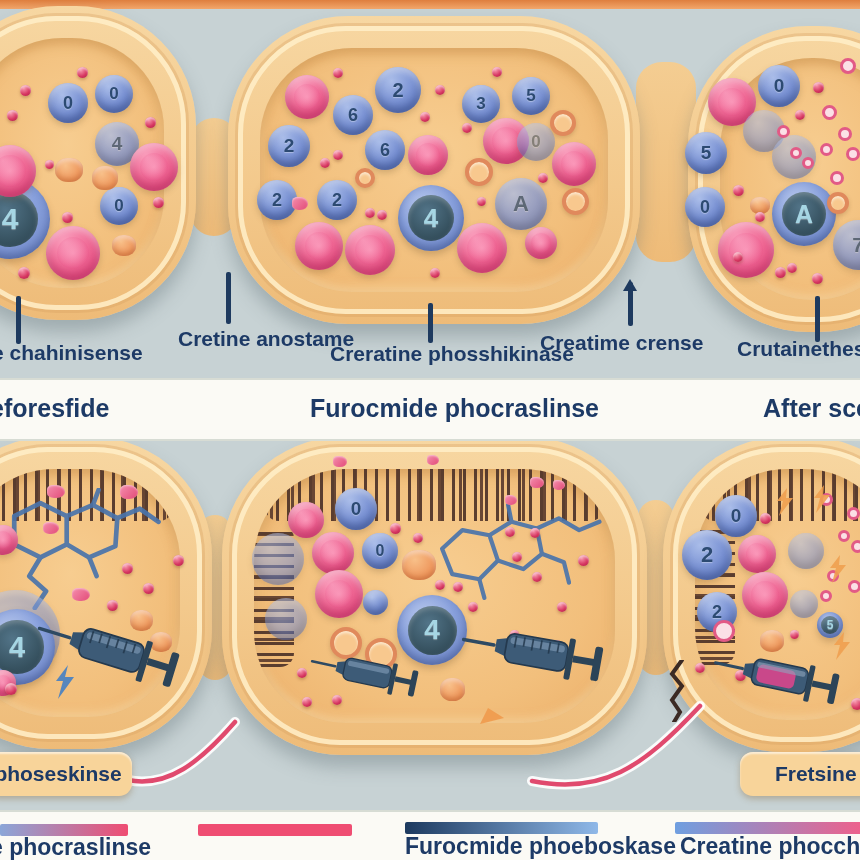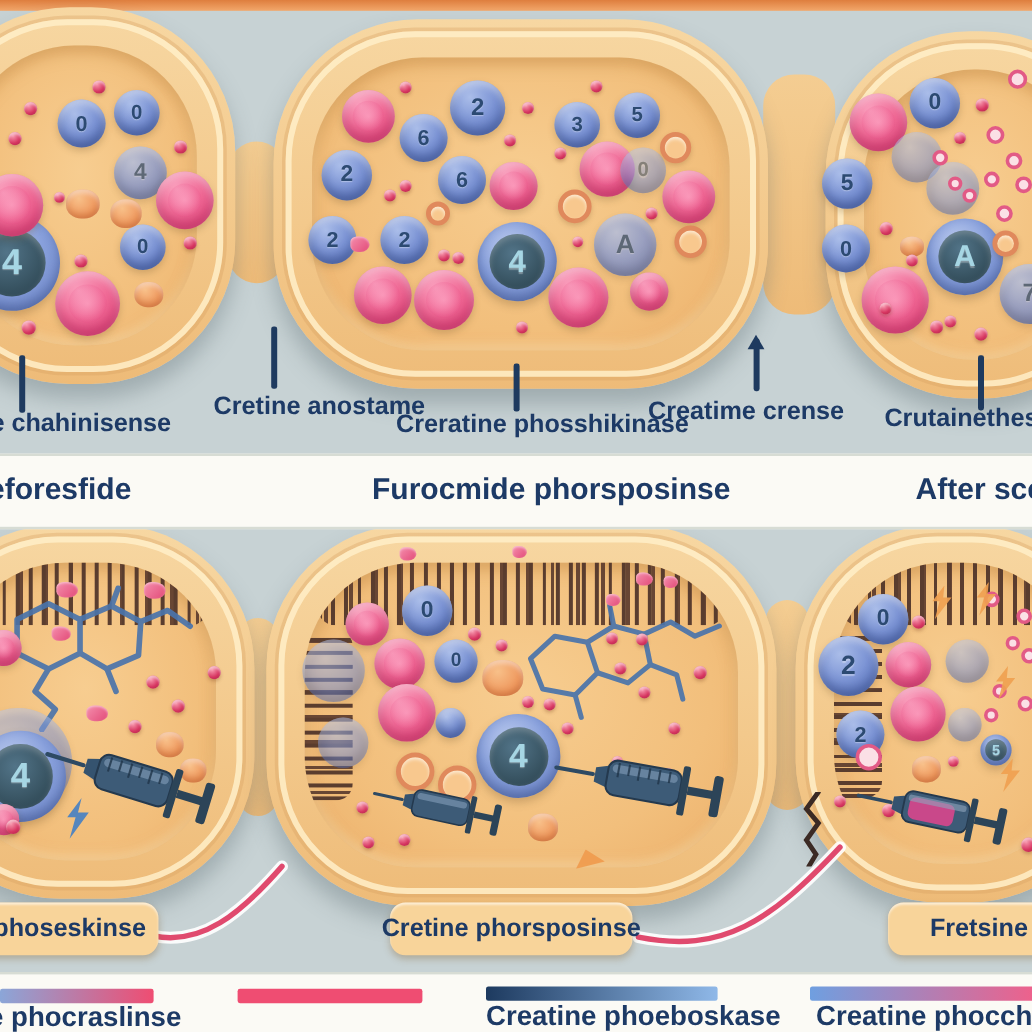--- a/index.html
+++ b/index.html
@@ -440,35 +440,32 @@
   <div class="tick" style="left:815px;top:296px;height:46px"></div>
 
   <div class="lbl top" style="left:-8px;top:341px">e chahinisense</div>
   <div class="lbl top" style="left:178px;top:327px">Cretine anostame</div>
   <div class="lbl top" style="left:330px;top:342px">Creratine phosshikinase</div>
   <div class="lbl top" style="left:540px;top:331px">Creatime crense</div>
   <div class="lbl top" style="left:737px;top:337px">Crutainethesel</div>
 
   <div class="strip" style="top:378px;height:59px"></div>
   <div class="lbl mid" style="left:-10px;top:394px">eforesfide</div>
-  <div class="lbl mid" style="left:310px;top:394px">Furocmide phorsposinse</div>
+  <div class="lbl mid" style="left:310px;top:394px">Furocmide phocraslinse</div>
   <div class="lbl mid" style="left:763px;top:394px">After scen</div>
 
   <div class="tagbox" style="left:-16px;top:752px;width:148px">
       <span>phoseskinse</span>
-    </div>
-  <div class="tagbox" style="left:325px;top:752px;width:202px">
-      <span>Cretine phorsposinse</span>
     </div>
   <div class="tagbox" style="left:740px;top:752px;width:190px">
       <span>Fretsine pth</span>
     </div>
 
   <div class="strip" style="top:810px;height:50px;border-bottom:none"></div>
   <div class="legend-bar" style="left:0;top:824px;width:128px;background:linear-gradient(90deg,#8ba6d8,#ef4d72)"></div>
   <div class="legend-bar" style="left:198px;top:824px;width:154px;background:#ef4d72"></div>
   <div class="legend-bar" style="left:405px;top:822px;width:193px;background:linear-gradient(90deg,#1d3a5f,#8fb8e8)"></div>
   <div class="legend-bar" style="left:675px;top:822px;width:190px;background:linear-gradient(90deg,#6f9fe0,#f0608a)"></div>
   <div class="lbl legend" style="left:-10px;top:834px">e phocraslinse</div>
-  <div class="lbl legend" style="left:405px;top:833px">Creatine phoeboskase</div>
+  <div class="lbl legend" style="left:405px;top:833px">Furocmide phoeboskase</div>
   <div class="lbl legend" style="left:680px;top:833px">Creatine phocchockin</div>
 
 </div>
 
 </body></html>

